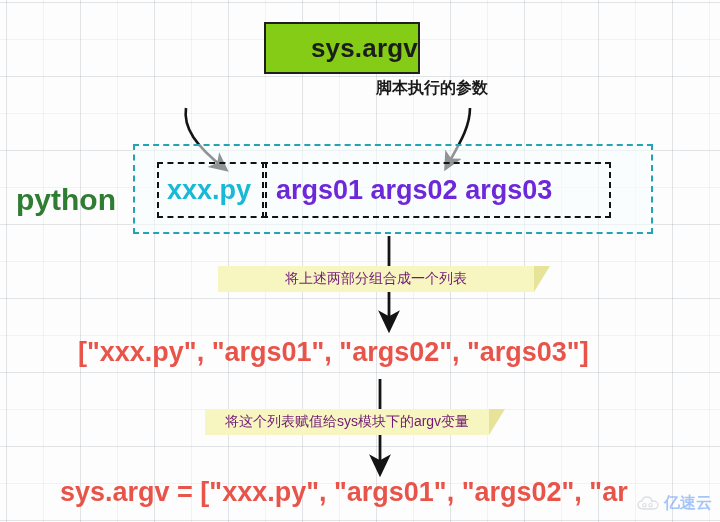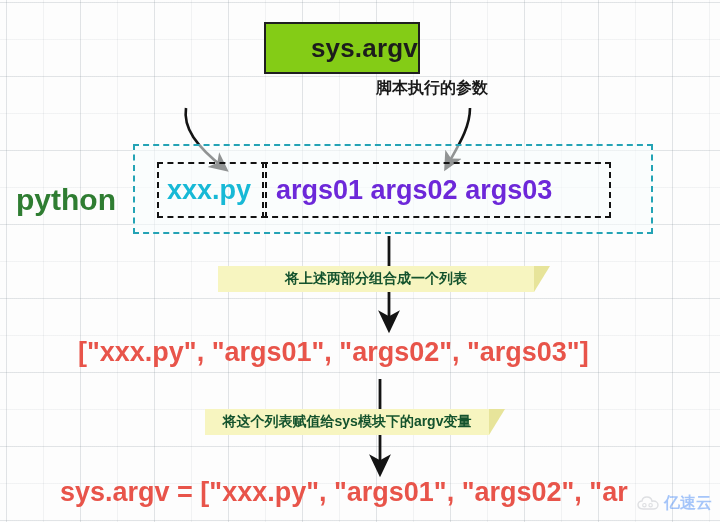--- a/index.html
+++ b/index.html
@@ -131,22 +131,22 @@
   .banner {
     position: absolute;
     height: 26px;
     background: #f7f5c0;
     display: flex;
     align-items: center;
     justify-content: center;
   }
   .banner .btxt {
     font-size: 14px;
-    font-weight: bold;
-    color: #14532d;
+    font-weight: normal;
+    color: #701a75;
     white-space: nowrap;
   }
   .banner .fold {
     position: absolute;
     right: -16px;
     top: 0;
     width: 0;
     height: 0;
     border-top: 26px solid #e7e49a;
     border-right: 16px solid transparent;

